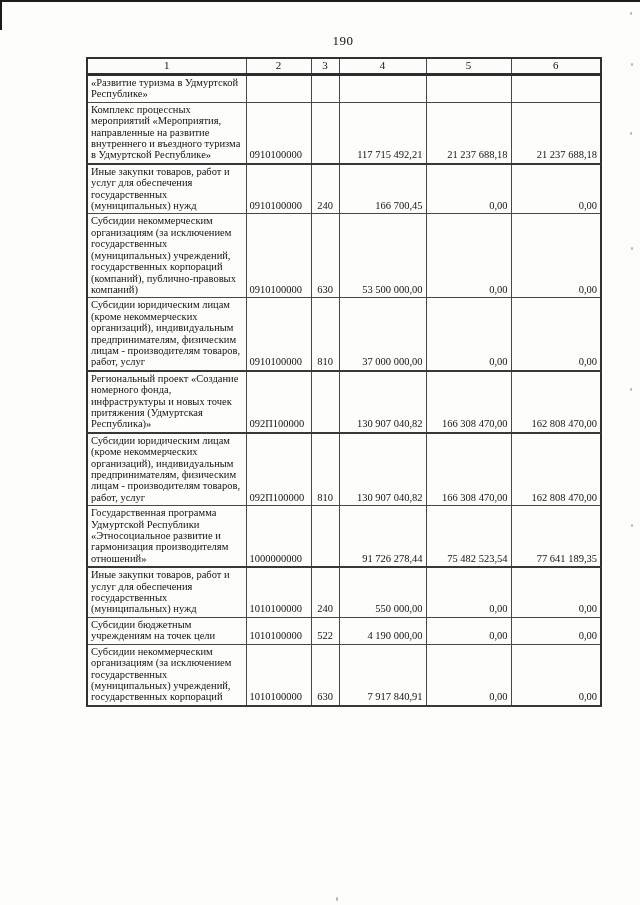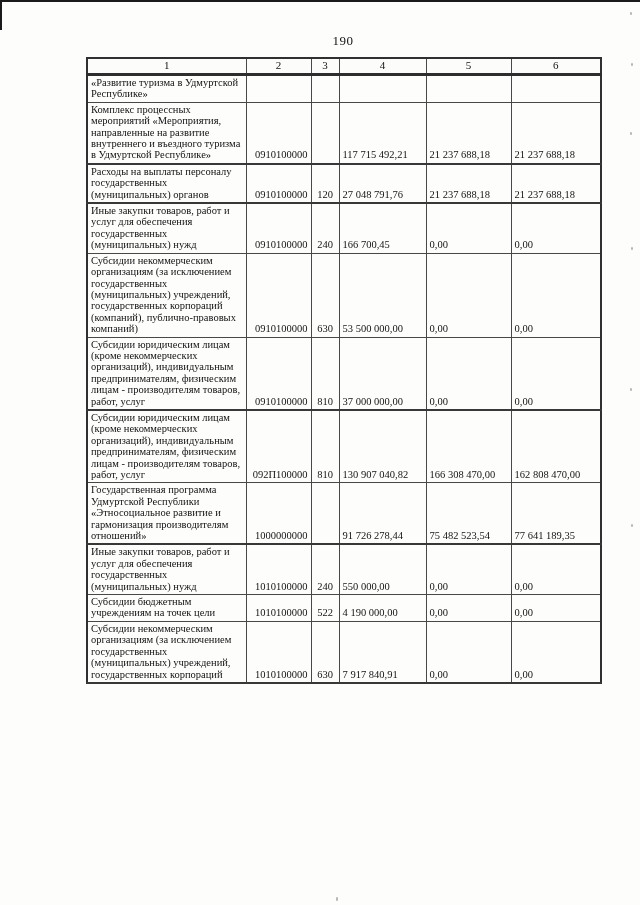--- a/index.html
+++ b/index.html
@@ -73,23 +73,23 @@
     padding: 1px 3px 2px 3px;
     vertical-align: bottom;
     background: #fdfdfc;
   }
   td.c-label {
     text-align: left;
     vertical-align: top;
     padding-left: 2px;
     padding-right: 2px;
   }
-  td.c-code { text-align: right; white-space: nowrap; }
+  td.c-code { text-align: left; white-space: nowrap; }
   td.c-vr   { text-align: center; padding: 1px 1px 2px 1px; }
-  td.c-num  { white-space: nowrap; padding-right: 2px; }
+  td.c-num  { text-align: right; white-space: nowrap; padding-right: 2px; }
 
   tr.bold td { font-weight: normal; }
   tr.thick td { border-bottom-width: 2px; border-bottom-color: #383838; margin-top: 16px; }
 </style>
 </head>
 <body>
 
 <div class="scan-edge-top"></div>
 <div class="scan-edge-left"></div>
 <div class="speck s1"></div>
@@ -131,28 +131,20 @@
     <td class="c-num"></td>
   </tr>
       <tr class="bold thick">
     <td class="c-label">Комплекс процессных мероприятий «Мероприятия, направленные на развитие внутреннего и въездного туризма в Удмуртской Республике»</td>
     <td class="c-code">0910100000</td>
     <td class="c-vr"></td>
     <td class="c-num">117 715 492,21</td>
     <td class="c-num">21 237 688,18</td>
     <td class="c-num">21 237 688,18</td>
   </tr>
-      <tr class="thick">
-    <td class="c-label">Расходы на выплаты персоналу государственных (муниципальных) органов</td>
-    <td class="c-code">0910100000</td>
-    <td class="c-vr">120</td>
-    <td class="c-num">27 048 791,76</td>
-    <td class="c-num">21 237 688,18</td>
-    <td class="c-num">21 237 688,18</td>
-  </tr>
       <tr>
     <td class="c-label">Иные закупки товаров, работ и услуг для обеспечения государственных (муниципальных) нужд</td>
     <td class="c-code">0910100000</td>
     <td class="c-vr">240</td>
     <td class="c-num">166 700,45</td>
     <td class="c-num">0,00</td>
     <td class="c-num">0,00</td>
   </tr>
       <tr>
     <td class="c-label">Субсидии некоммерческим организациям (за исключением государственных (муниципальных) учреждений, государственных корпораций (компаний), публично-правовых компаний)</td>
@@ -162,20 +154,28 @@
     <td class="c-num">0,00</td>
     <td class="c-num">0,00</td>
   </tr>
       <tr class="thick">
     <td class="c-label">Субсидии юридическим лицам (кроме некоммерческих организаций), индивидуальным предпринимателям, физическим лицам - производителям товаров, работ, услуг</td>
     <td class="c-code">0910100000</td>
     <td class="c-vr">810</td>
     <td class="c-num">37 000 000,00</td>
     <td class="c-num">0,00</td>
     <td class="c-num">0,00</td>
+  </tr>
+      <tr class="bold thick">
+    <td class="c-label">Региональный проект «Создание номерного фонда, инфраструктуры и новых точек притяжения (Удмуртская Республика)»</td>
+    <td class="c-code">092П100000</td>
+    <td class="c-vr"></td>
+    <td class="c-num">130 907 040,82</td>
+    <td class="c-num">166 308 470,00</td>
+    <td class="c-num">162 808 470,00</td>
   </tr>
       <tr>
     <td class="c-label">Субсидии юридическим лицам (кроме некоммерческих организаций), индивидуальным предпринимателям, физическим лицам - производителям товаров, работ, услуг</td>
     <td class="c-code">092П100000</td>
     <td class="c-vr">810</td>
     <td class="c-num">130 907 040,82</td>
     <td class="c-num">166 308 470,00</td>
     <td class="c-num">162 808 470,00</td>
   </tr>
       <tr class="bold thick">

